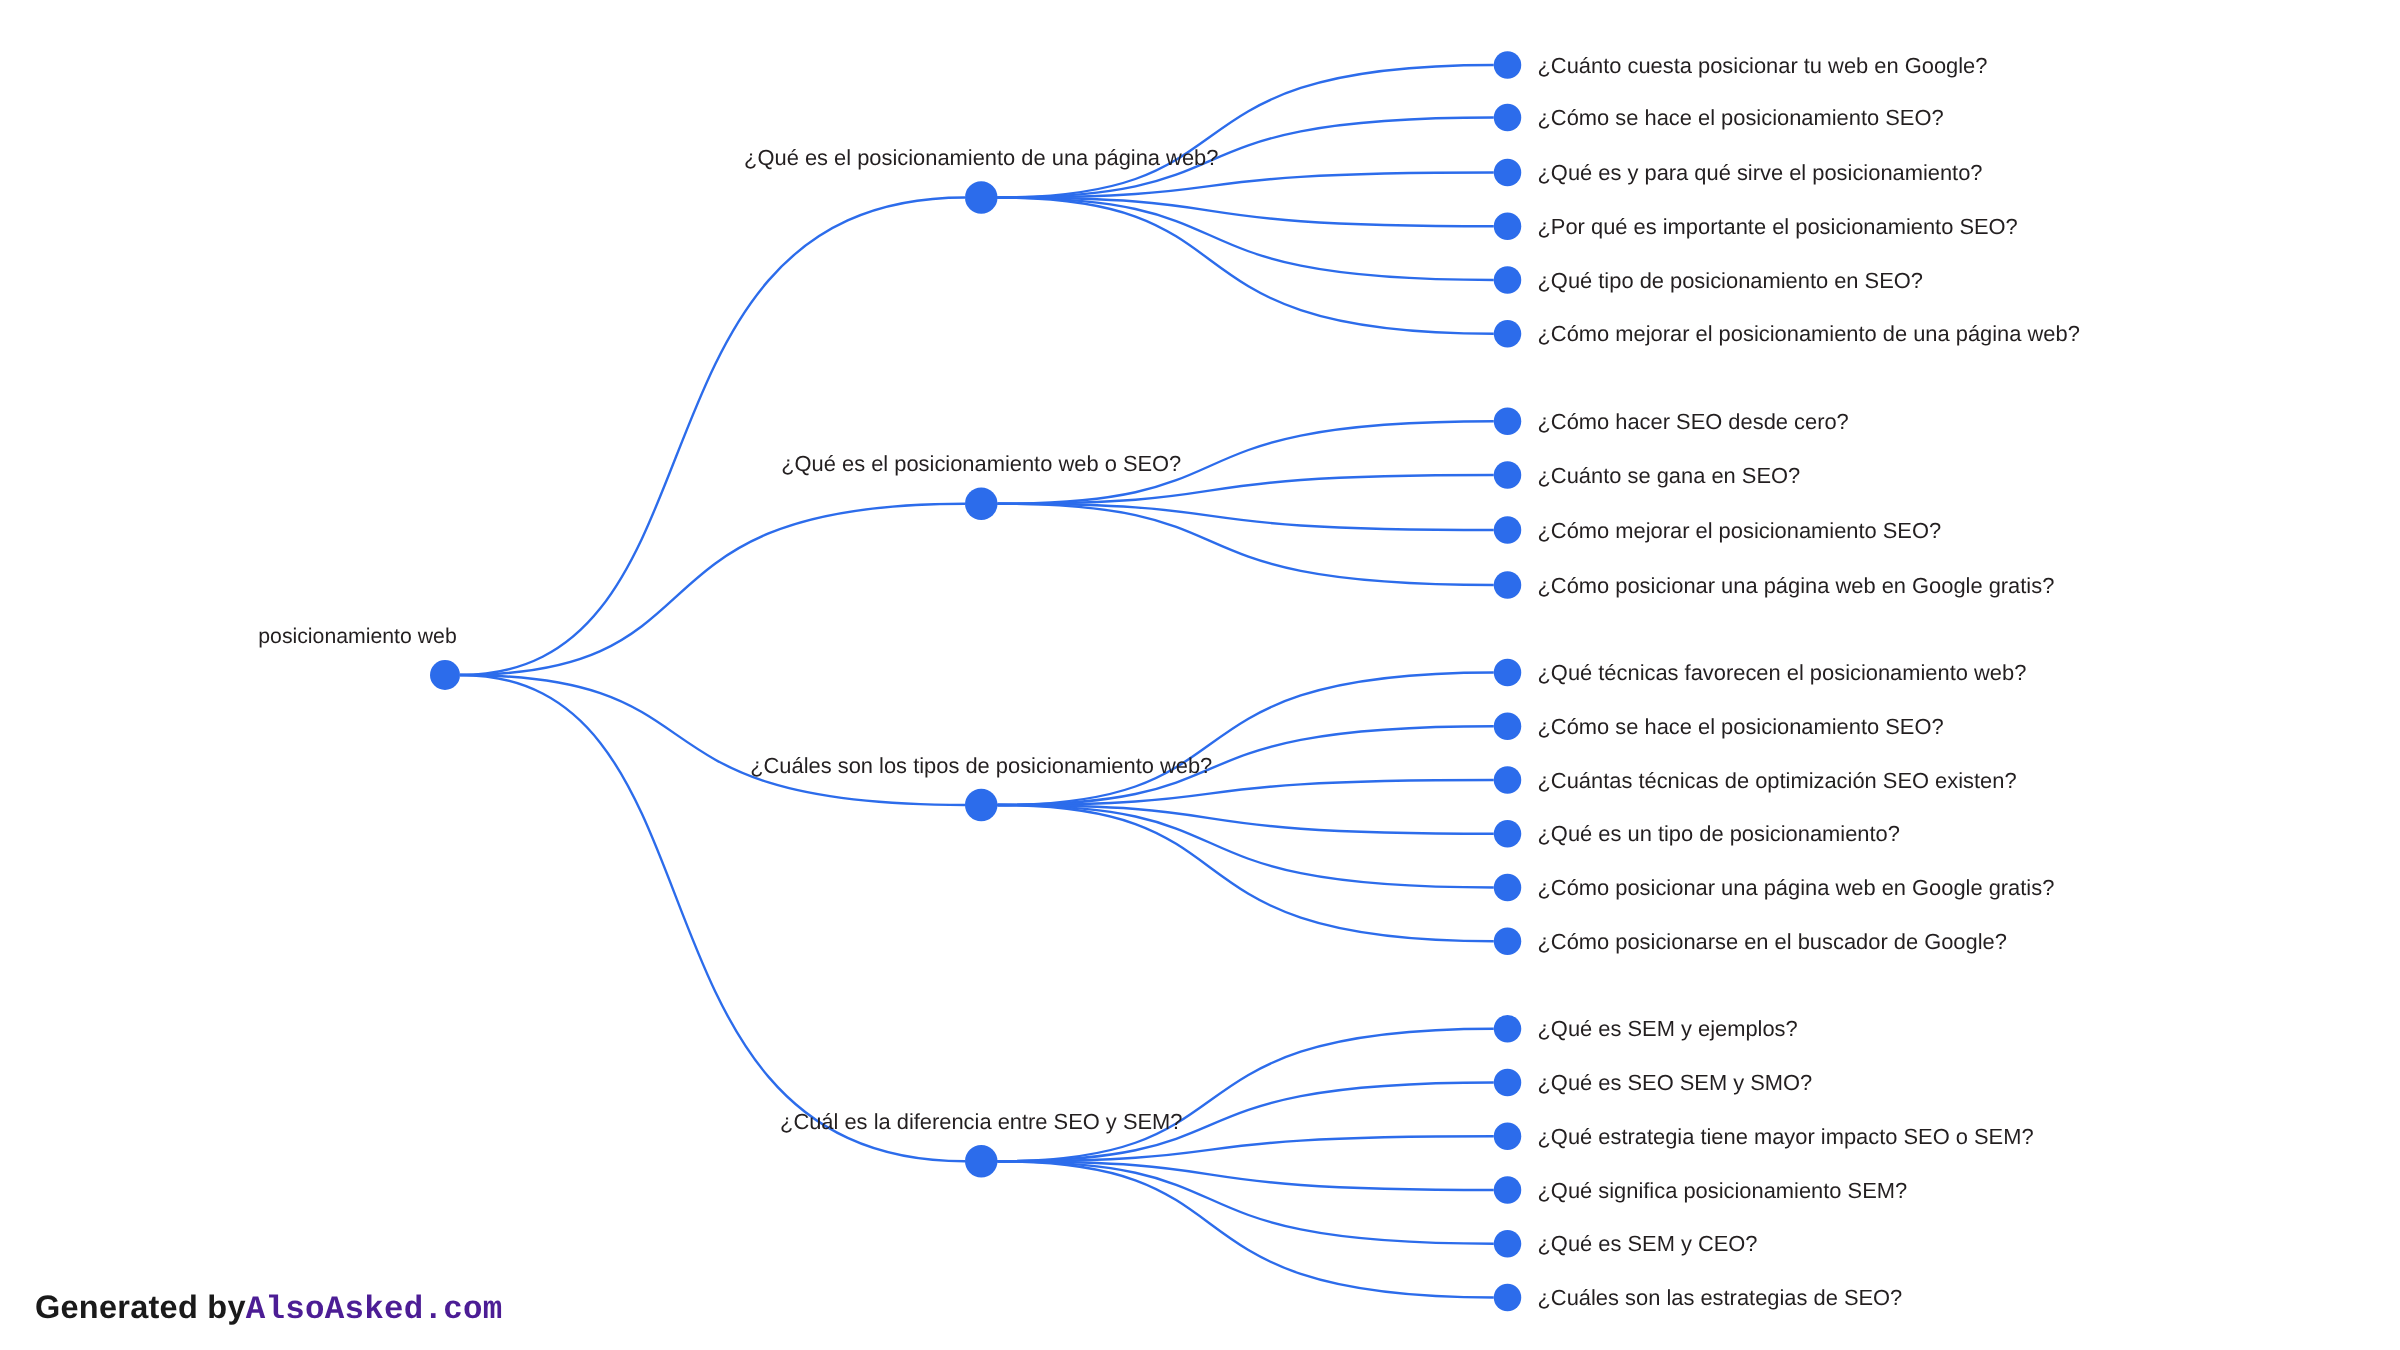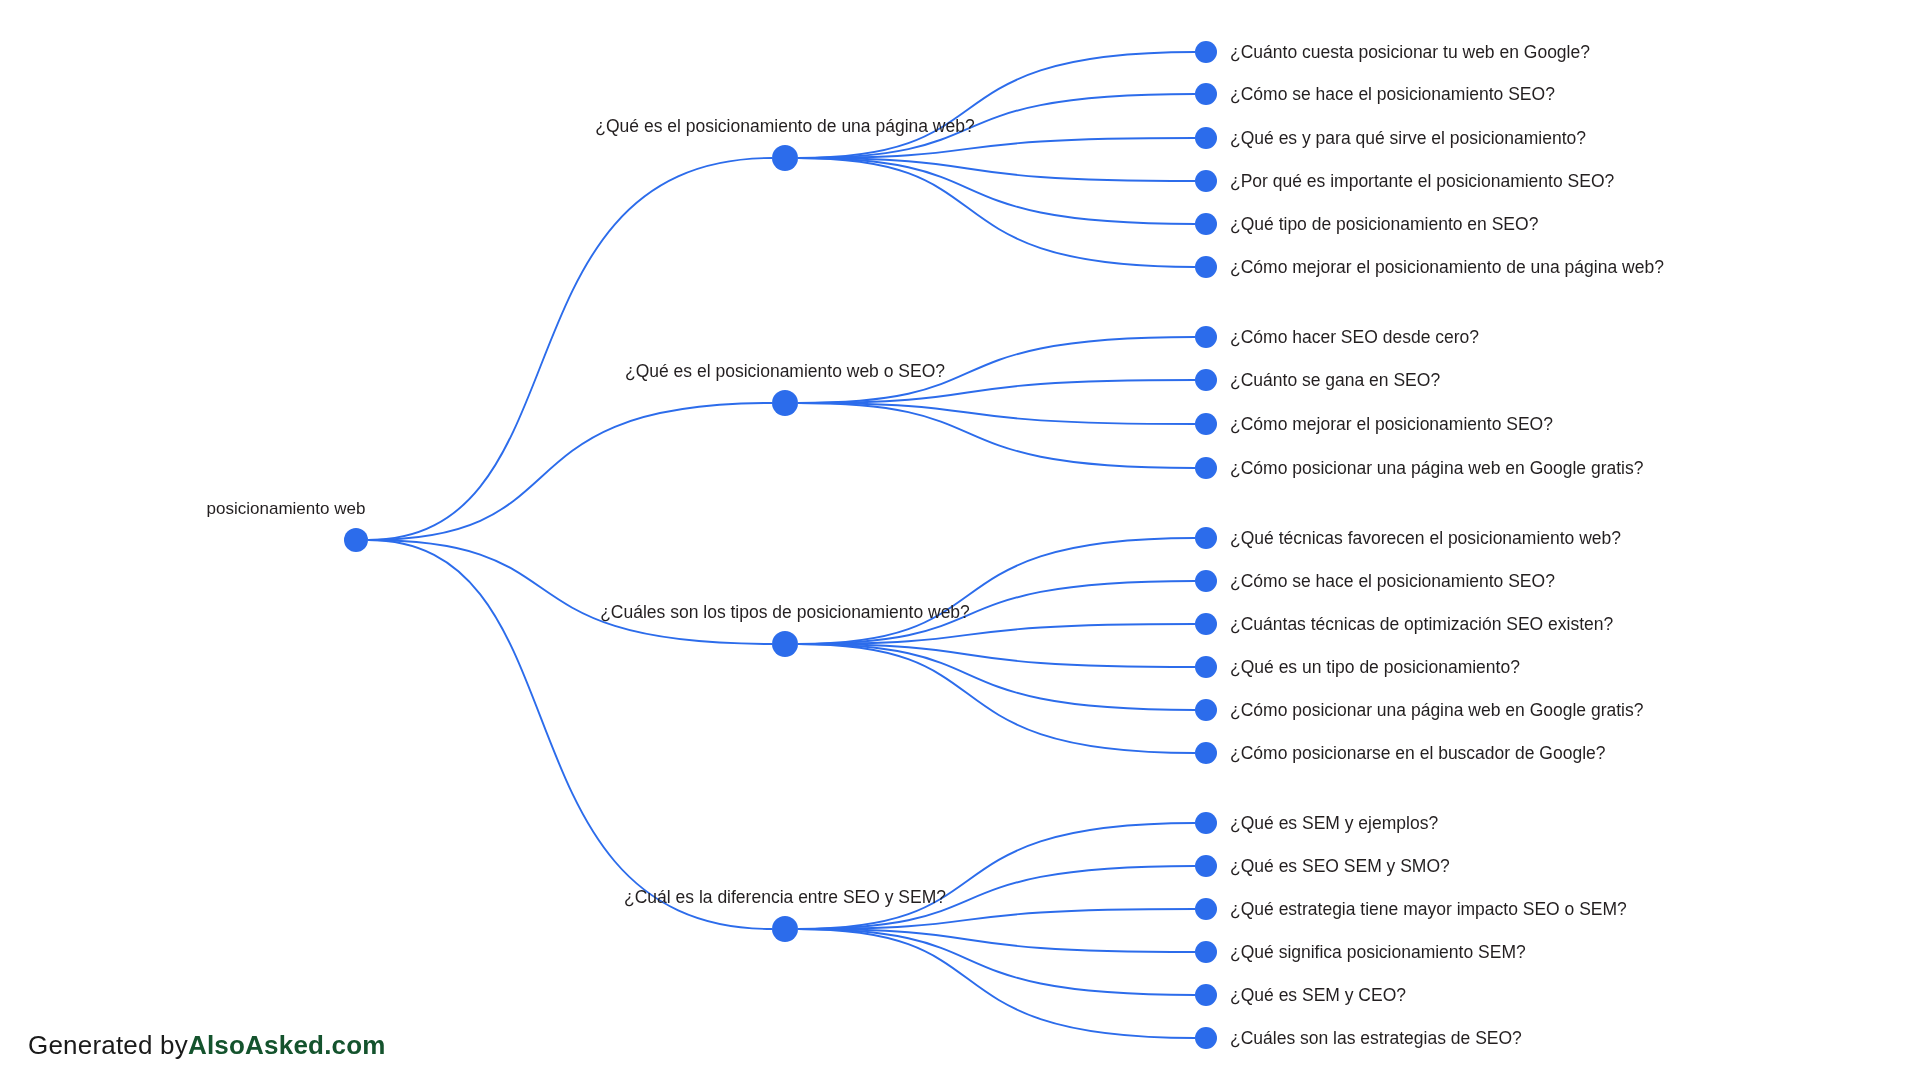--- a/index.html
+++ b/index.html
@@ -50,24 +50,26 @@
   #footer {
     position: absolute;
     left: 28px;
     top: 1030px;
     font-size: 26px;
     letter-spacing: 0.2px;
     white-space: nowrap;
   }
   #footer .gen {
     color: #1a1a1a;
+    font-weight: bold;
   }
   #footer .brand {
-    color: #14532d;
+    color: #4c1d95;
     font-weight: bold;
+    font-family: Liberation Mono, monospace;
   }
 </style>
 </head>
 <body>
 
 <div id="stage">
 
   <svg id="tree" viewBox="0 0 1920 1080">
     <g id="edges-layer">
         <path d="M 368 540 C 590.2 540, 489.20000000000005 158, 772 158" class="edge" stroke="#2c6ceb"></path>

